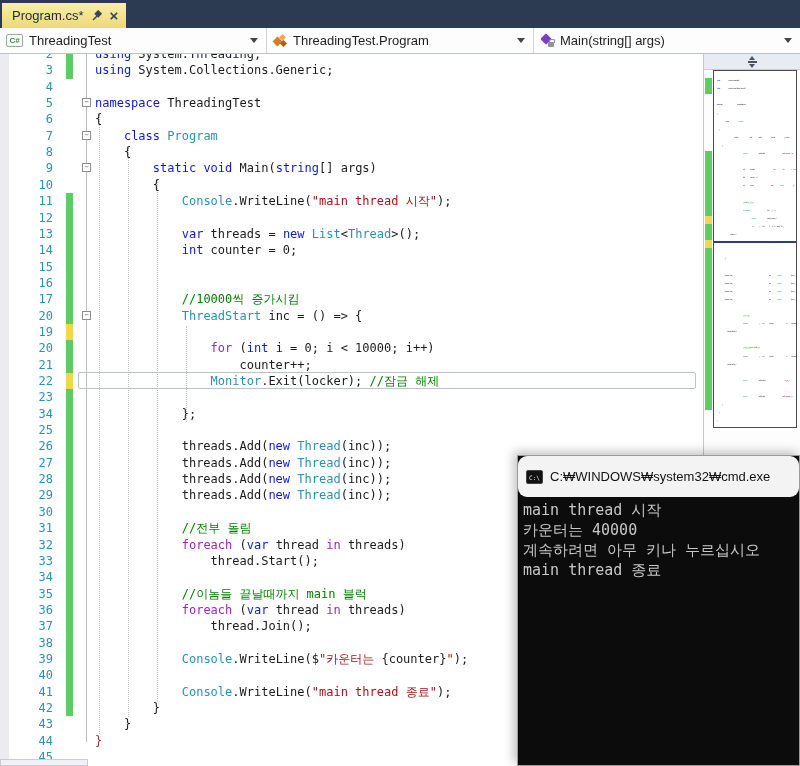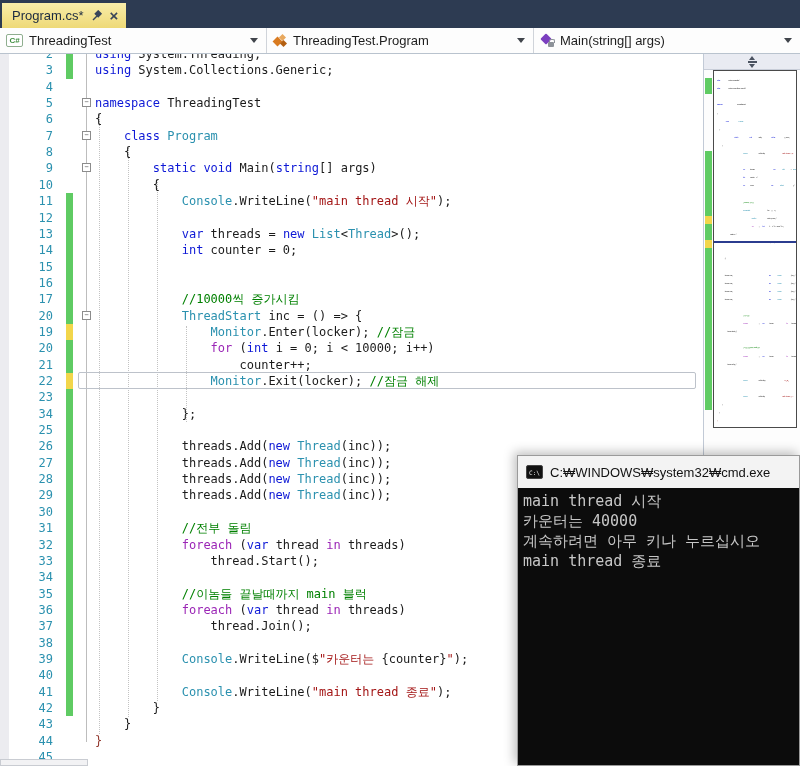--- a/index.html
+++ b/index.html
@@ -77,22 +77,22 @@
             border:1px solid #4a4a4a; overflow:hidden; }
   .mrow { position:absolute; left:3px; height:8.1px; width:80px; overflow:hidden; }
   .mrow span { display:inline-block; transform:scale(0.30); transform-origin:0 0; white-space:pre;
                font:12px/10px "DejaVu Sans Mono", monospace; font-weight:bold; }
   .mapcaret { position:absolute; left:0; width:84px; height:2px; background:#2b3c8f; }
   .mstrip { position:absolute; left:1px; width:7px; }
 
   
   .console { position:absolute; left:517px; top:455px; width:283px; height:311px;
              border:1px solid #9a9a9a; box-shadow:-3px -3px 10px rgba(0,0,0,.25); background:#0c0c0c; }
-  .ctitle { height:32px; background:#f3f3f3; display:flex; align-items:center; gap:7px;
-            padding:0 8px; font-size:13px; color:#111; }
+  .ctitle { height:41px; background:#f3f3f3; display:flex; align-items:center; gap:7px;
+            padding:0 8px; font-size:13px; color:#111;border-radius:9px; }
   .cmdicon { width:17px; height:14px; background:#111; border-radius:2px; color:#e8e8e8;
              font:6px/13px "DejaVu Sans Mono",monospace; text-align:center; border:1px solid #444; }
   .cbody { padding:3px 5px; }
   .cbody p { color:#c7c7c7; font:15px/20px "DejaVu Sans Mono", monospace; white-space:pre; }
 </style>
 </head>
 <body>
 
 <div class="screen">
 
@@ -222,21 +222,20 @@
         </div>
         <div class="row" style="top: 261.6px;">
           <span class="lnum">20</span>
           <div class="cbar bar-g"></div>
           <div class="foldbox" style="top: 3px;">−</div>
           <span class="codetext"><span style="color: rgb(27, 27, 27);">            </span><span style="color: rgb(43, 145, 175);">ThreadStart</span><span style="color: rgb(27, 27, 27);"> inc = () =&gt; {</span></span>
         </div>
         <div class="row" style="top: 277.95px;">
           <span class="lnum">19</span>
           <div class="cbar bar-y"></div>
-          <span class="codetext"><span style="color: rgb(27, 27, 27);">                </span><span style="color: rgb(43, 145, 175);">Monitor</span><span style="color: rgb(27, 27, 27);">.Enter(locker); </span><span style="color: rgb(0, 128, 0);">//잠금</span></span>
         </div>
         <div class="row" style="top: 294.3px;">
           <span class="lnum">20</span>
           <div class="cbar bar-g"></div>
           <span class="codetext"><span style="color: rgb(27, 27, 27);">                </span><span style="color: rgb(155, 38, 182);">for</span><span style="color: rgb(27, 27, 27);"> (</span><span style="color: rgb(13, 24, 214);">int</span><span style="color: rgb(27, 27, 27);"> i = 0; i &lt; 10000; i++)</span></span>
         </div>
         <div class="row" style="top: 310.65px;">
           <span class="lnum">21</span>
           <div class="cbar bar-g"></div>
           <span class="codetext"><span style="color: rgb(27, 27, 27);">                    counter++;</span></span>

